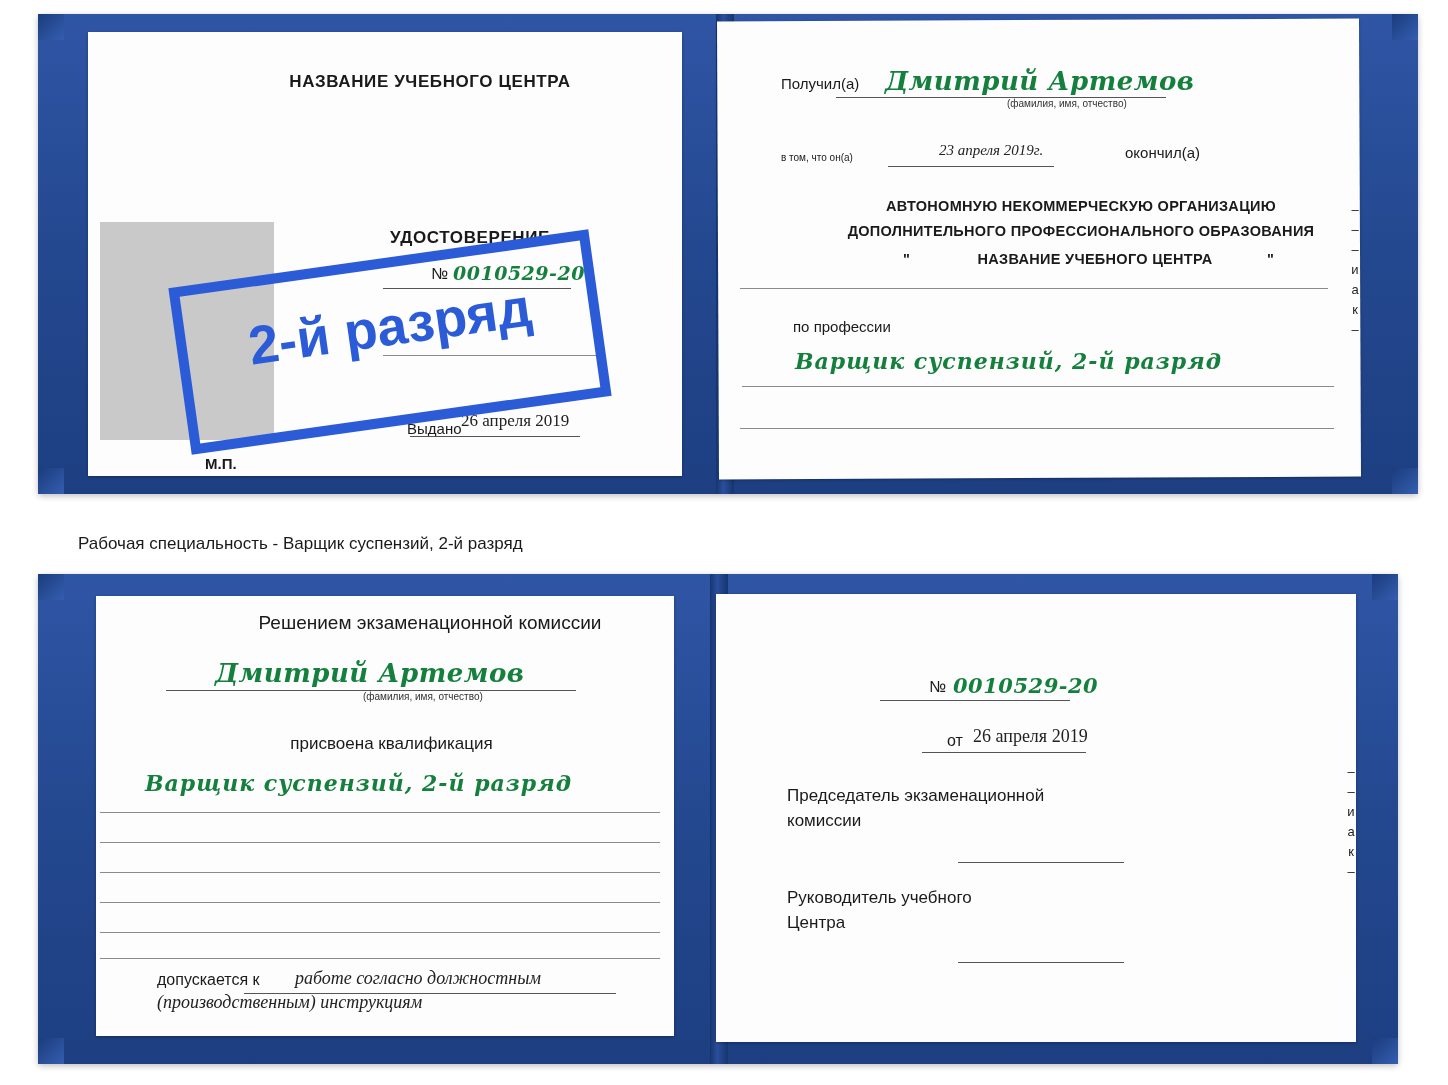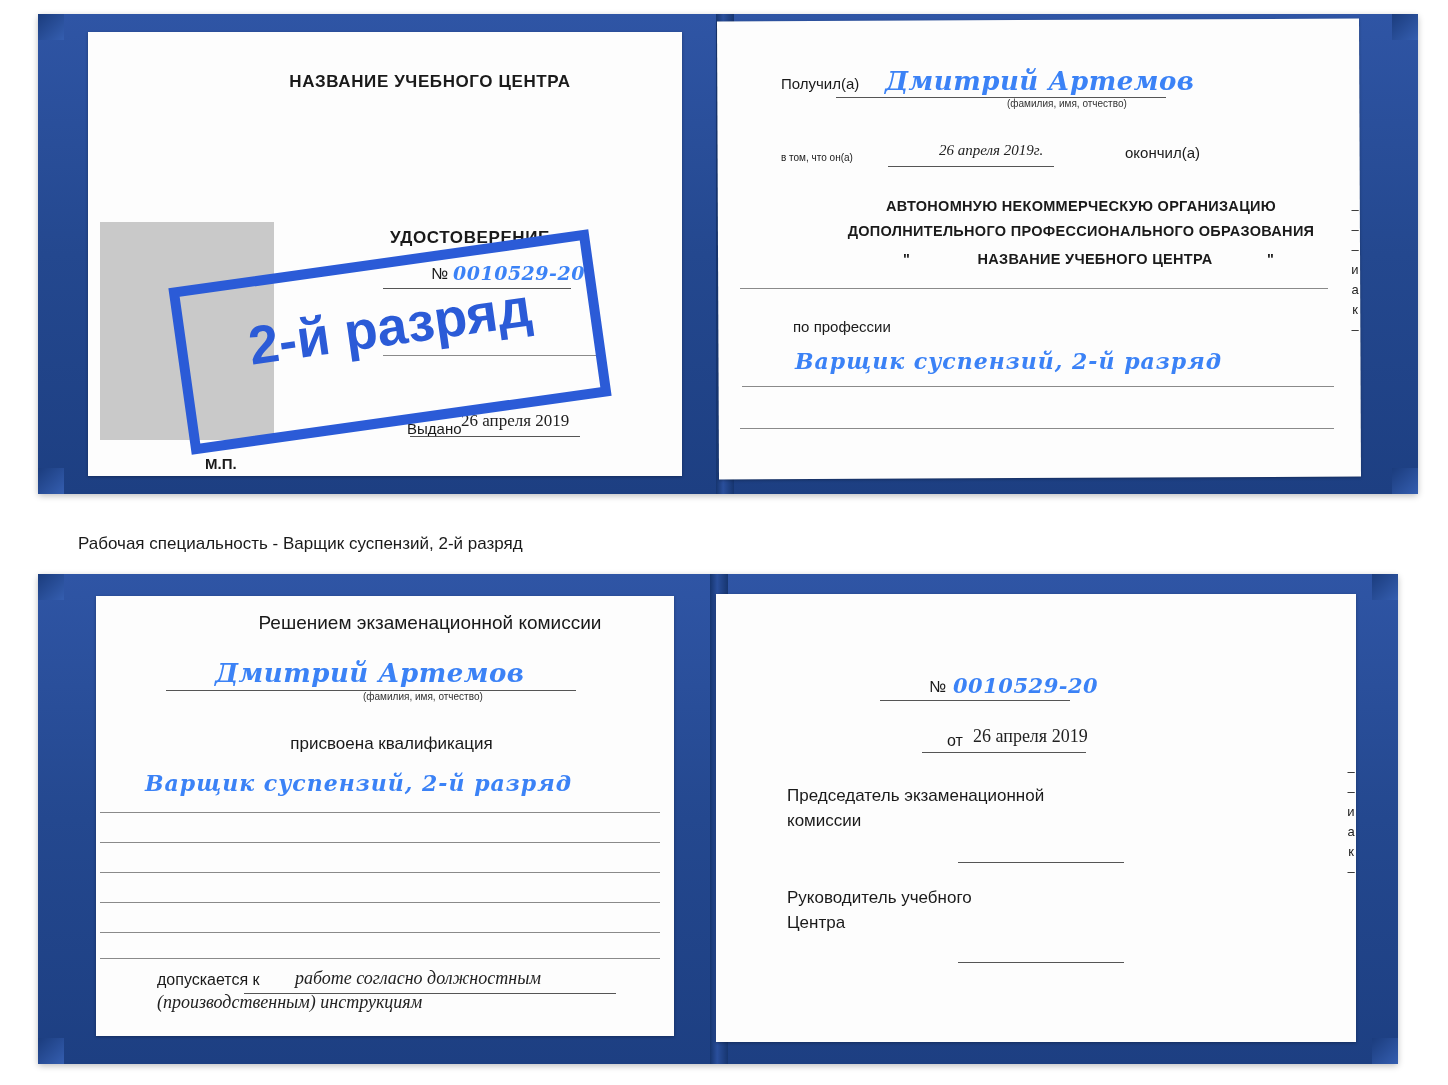--- a/index.html
+++ b/index.html
@@ -63,21 +63,21 @@
     position: absolute;
     white-space: pre;
     color: #1a1a1a;
     padding-left: 45px;
   }
   .bold { font-weight: bold; }
   .center { text-align: center; }
   .small { font-size: 11px; color: #333; }
   .hand {
     font-family: "DejaVu Serif", serif;
-    color: #3b82f6;
+    color: #15803d;
     font-style: italic;
     font-weight: bold;
     letter-spacing: 0.5px;
   }
   .typed {
     font-family: "Liberation Serif", serif;
     color: #222;
   }
   .line {
     position: absolute;
@@ -166,21 +166,21 @@
   <div class="stamp-text">2-й разряд</div>
 
   <div class="page-white tp-right"></div>
 
   <div class="t" style="left:736px; top:75px; font-size:15px;">Получил(а)</div>
   <div class="t hand" style="left:840px; top:66px; font-size:26px;">Дмитрий Артемов</div>
   <div class="line" style="left:836px; top:97px; width:330px;"></div>
   <div class="t small" style="left:962px; top:98px; font-size:10px;">(фамилия, имя, отчество)</div>
 
   <div class="t" style="left:736px; top:140px; font-size:10px;margin-top:12px;">в том, что он(а)</div>
-  <div class="t typed" style="left:894px; top:142px; font-size:15px; font-style:italic;">26 апреля 2019г.</div>
+  <div class="t typed" style="left:894px; top:142px; font-size:15px; font-style:italic;">23 апреля 2019г.</div>
   <div class="line" style="left:888px; top:166px; width:166px;"></div>
   <div class="t" style="left:1080px; top:144px; font-size:15px;">окончил(а)</div>
 
   <div class="t bold center" style="left:736px; top:223px; width:600px; font-size:14.5px; letter-spacing:0.3px;">ДОПОЛНИТЕЛЬНОГО ПРОФЕССИОНАЛЬНОГО ОБРАЗОВАНИЯ</div>
   <div class="t bold center" style="left:736px; top:198px; width:600px; font-size:14.5px; letter-spacing:0.3px;">АВТОНОМНУЮ НЕКОММЕРЧЕСКУЮ ОРГАНИЗАЦИЮ</div>
   <div class="t bold" style="left:858px; top:251px; font-size:14.5px;">"</div>
   <div class="t bold center" style="left:880px; top:251px; width:340px; font-size:14.5px; letter-spacing:0.3px;">НАЗВАНИЕ УЧЕБНОГО ЦЕНТРА</div>
   <div class="t bold" style="left:1222px; top:251px; font-size:14.5px;">"</div>
   <div class="line line-light" style="left:740px; top:288px; width:588px;"></div>
 

